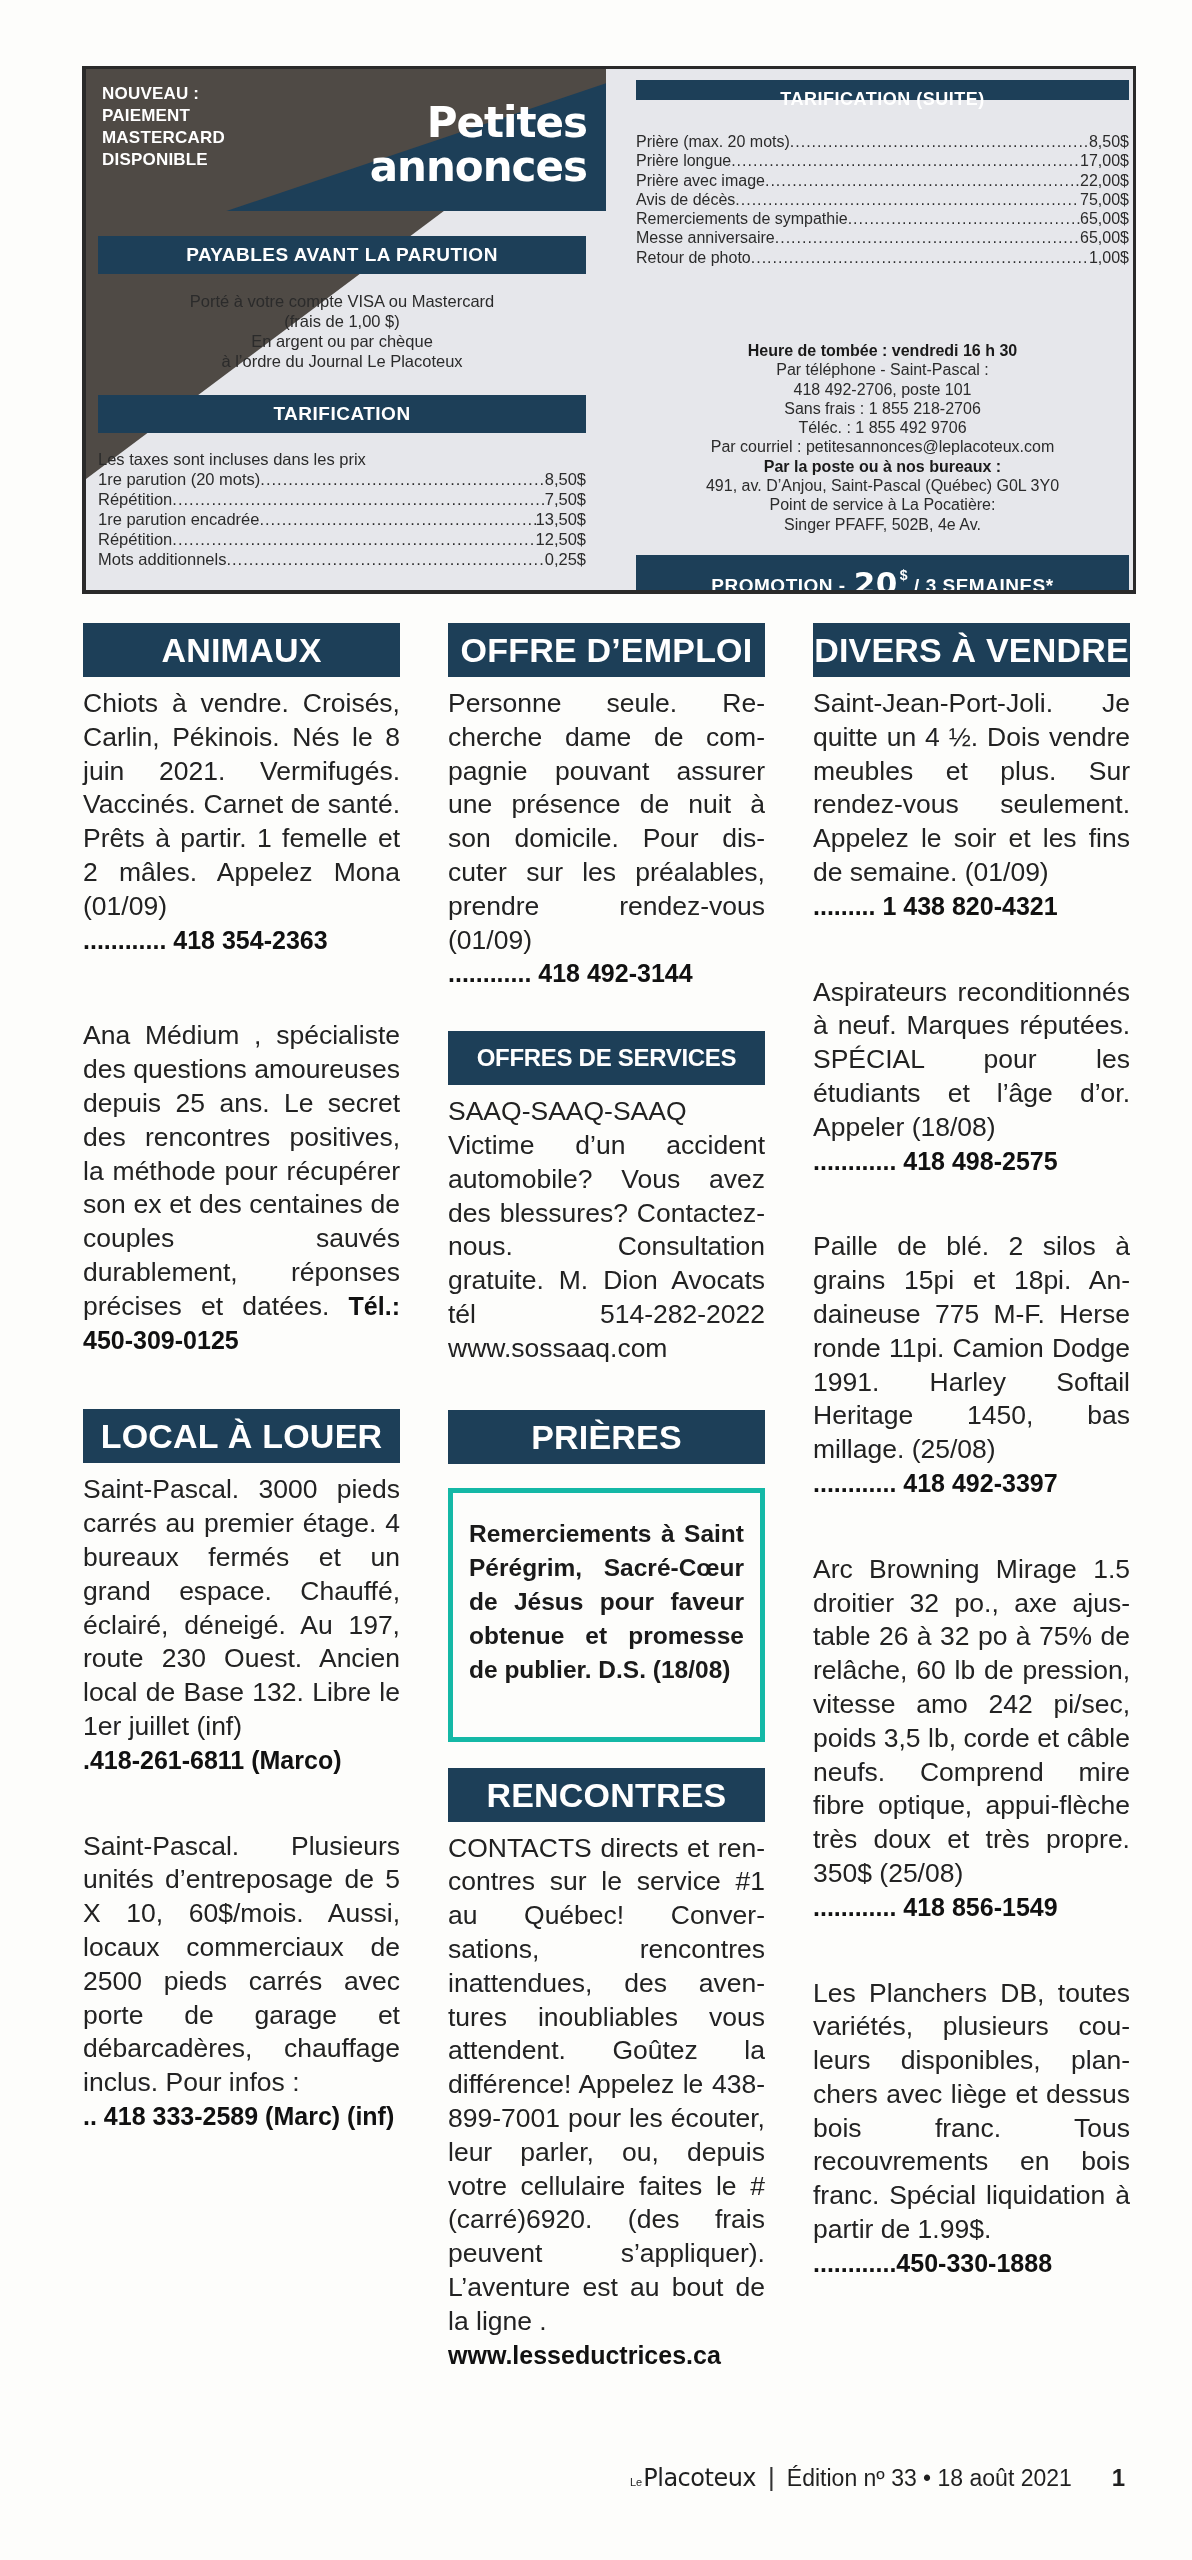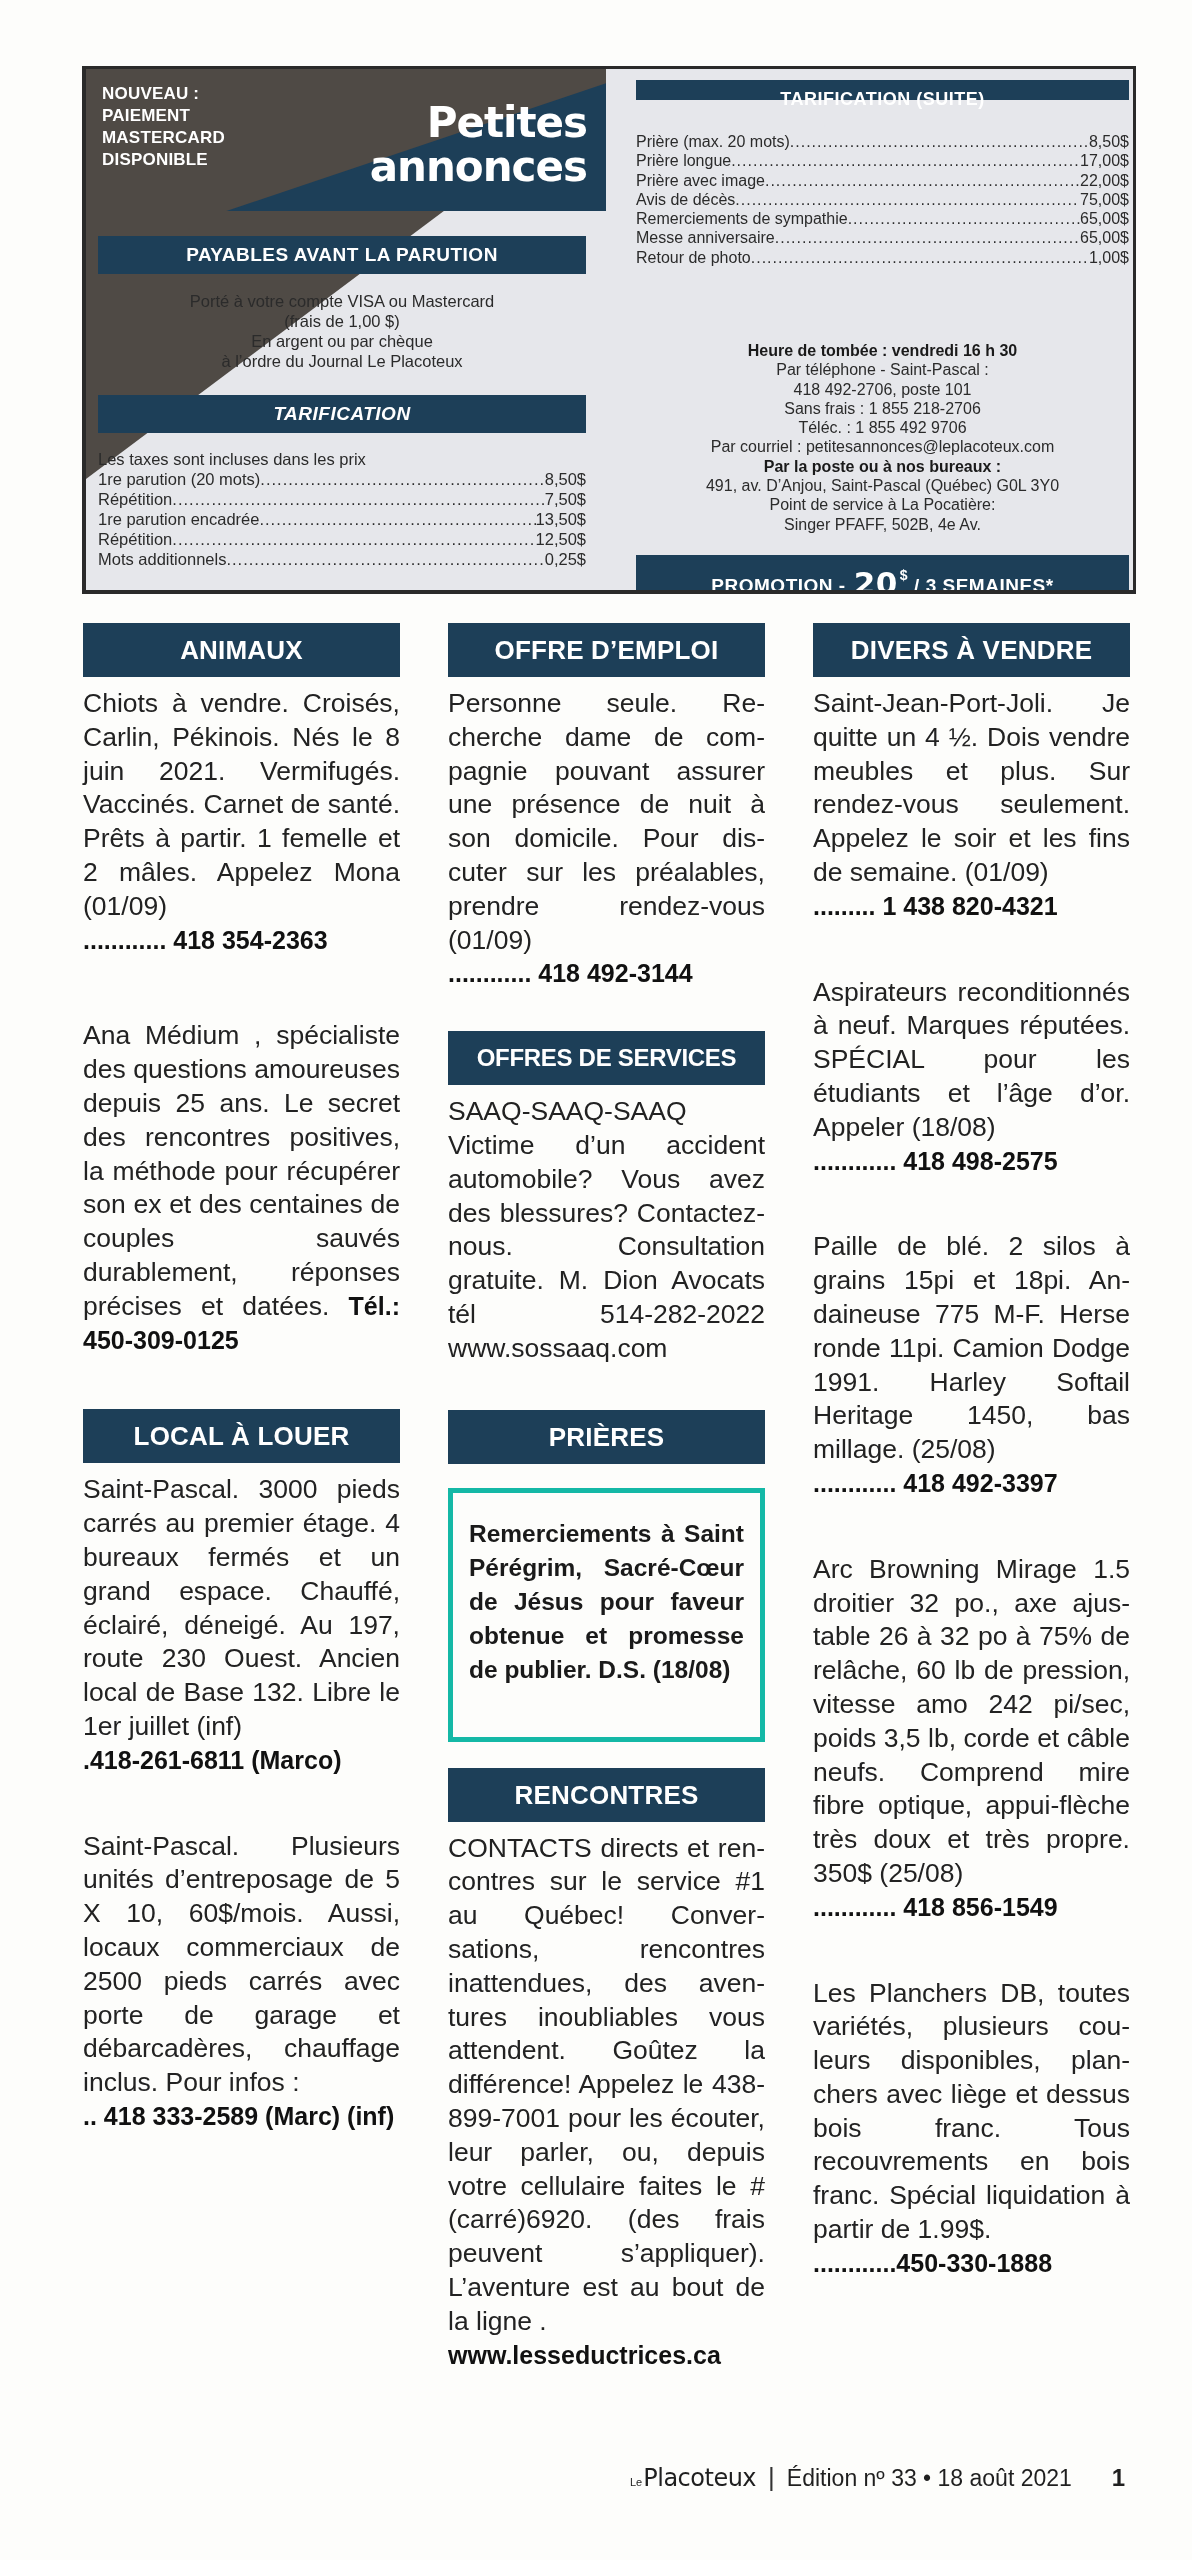--- a/index.html
+++ b/index.html
@@ -31,21 +31,21 @@
     font-family: "DejaVu Sans", sans-serif; font-weight: bold; font-size: 42px; line-height: 44px;
     letter-spacing: -1px;
   }
   .bar {
     background: #1d3f58; color: #fff; font-family: "Liberation Sans", sans-serif; font-weight: bold;
     text-align: center; letter-spacing: 0.5px;
   }
   .left-pane { position: absolute; left: 12px; width: 488px; }
   .pay-bar { top: 167px; height: 38px; line-height: 38px; font-size: 19px; }
   .pay-text { top: 222px; font-family: "Liberation Sans", sans-serif; font-size: 16.5px; line-height: 20px; text-align: center; color: #2b2b2b; }
-  .tarif-bar { top: 326px; height: 38px; line-height: 38px; font-size: 19px; font-style: italic; }
+  .tarif-bar { top: 326px; height: 38px; line-height: 38px; font-size: 19px; }
   .tarif-list { top: 380px; font-family: "Liberation Sans", sans-serif; font-size: 16.5px; line-height: 20px; color: #2b2b2b; }
 
   .price-row { display: flex; white-space: nowrap; overflow: hidden; }
   .price-row .lbl { flex: 0 0 auto; }
   .price-row .dots { flex: 1 1 auto; overflow: hidden; letter-spacing: 1px; }
   .price-row .dots::after { content: "................................................................................................................................................"; }
   .price-row .val { flex: 0 0 auto; }
 
   .right-pane { position: absolute; left: 550px; width: 493px; }
   .suite-bar { top: 11px; height: 20px; line-height: 38px; font-size: 18px; }
@@ -56,21 +56,21 @@
   .promo-bar .big { font-family: "DejaVu Sans", sans-serif; font-size: 31px; vertical-align: -2px; margin: 0 2px 0 8px; }
   .promo-bar sup { font-size: 14px; vertical-align: 12px; margin-right: 6px; }
 
   
   .col { position: absolute; top: 623px; width: 317px; }
   .col-1 { left: 83px; }
   .col-2 { left: 448px; }
   .col-3 { left: 813px; }
   .sec-head {
     background: #1d3f58; color: #fff; font-family: "Liberation Sans", sans-serif; font-weight: bold;
-    height: 54px; line-height: 54px; font-size: 26px; text-align: center; letter-spacing: 0.2px;
+    height: 54px; line-height: 54px; font-size: 34px; text-align: center; letter-spacing: 0.2px;
   }
   .sec-head.tight { font-size: 24px; letter-spacing: -0.3px; }
   .ad {
     font-size: 26.5px; line-height: 33.8px; text-align: justify; color: #222;
     margin-top: 10px; hyphens: manual;
   }
   .ad .phone { font-weight: bold; color: #111; font-family: "Liberation Sans", sans-serif; font-size: 25px; display: block; text-align: left; }
   .ad .phone.inline { display: inline; }
   .gap-s { height: 52px; }
   .gap-m { height: 42px; }

